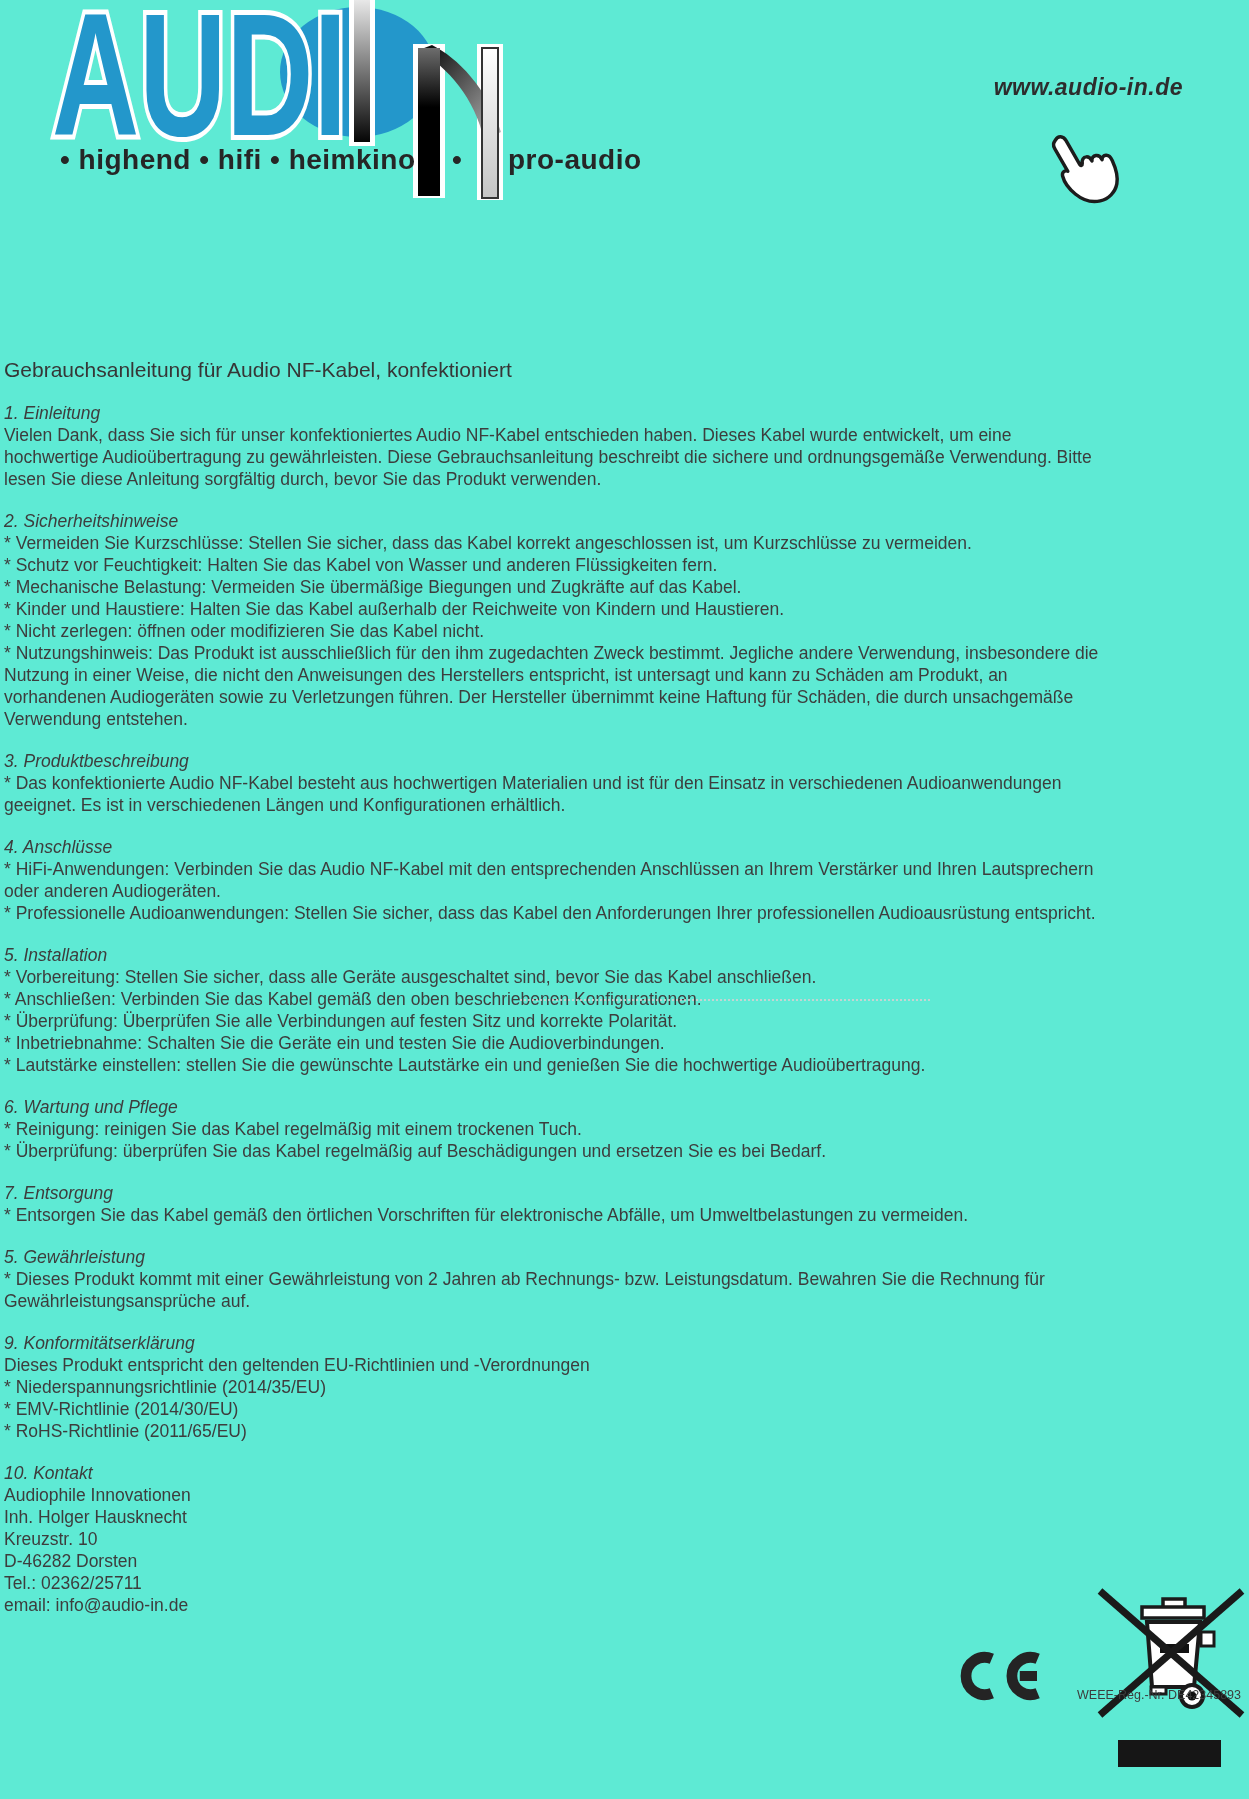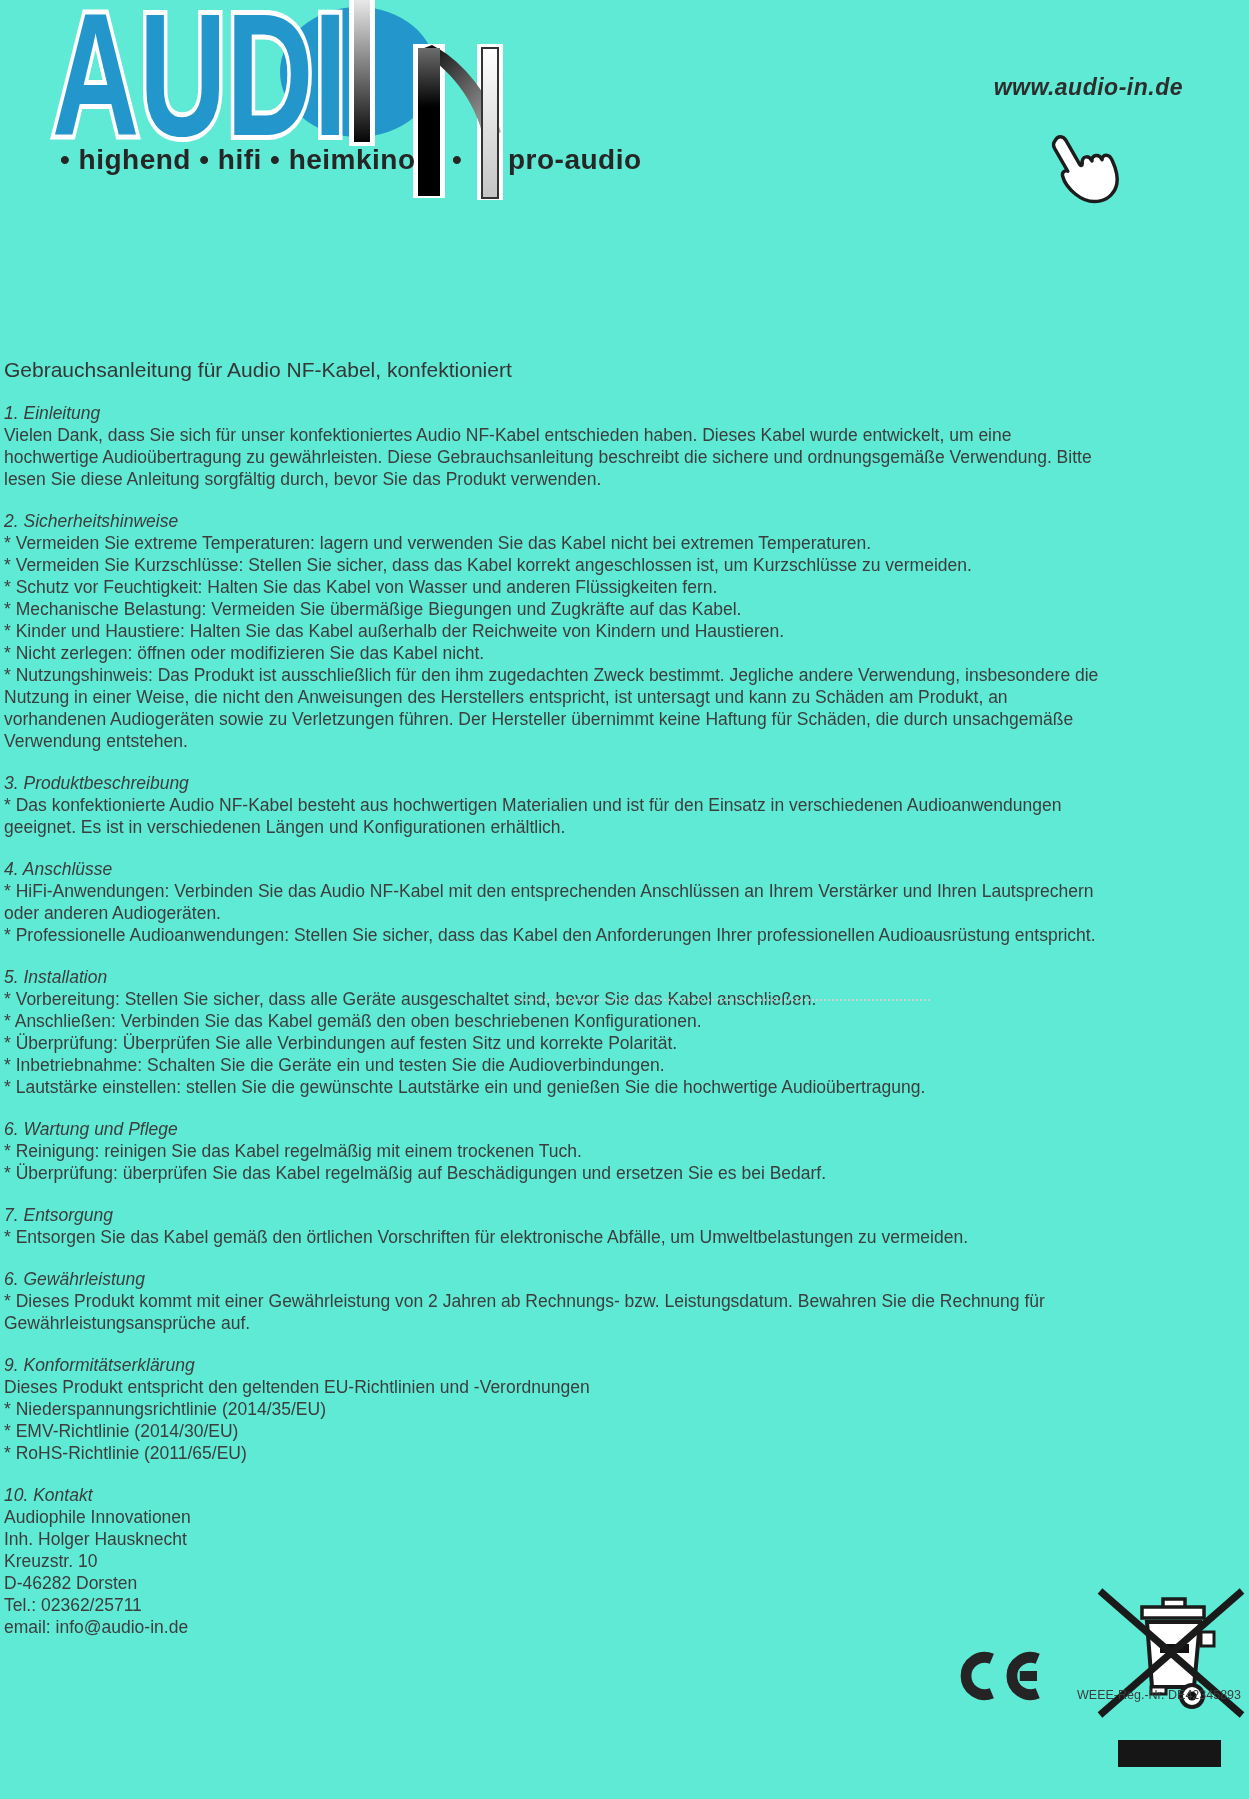--- a/index.html
+++ b/index.html
@@ -96,21 +96,20 @@
     <div id="doc-sections">
   <section class="doc-section">
     <div class="section-heading">1. Einleitung</div>
   <div class="doc-line">Vielen Dank, dass Sie sich für unser konfektioniertes Audio NF-Kabel entschieden haben. Dieses Kabel wurde entwickelt, um eine</div>
           <div class="doc-line">hochwertige Audioübertragung zu gewährleisten. Diese Gebrauchsanleitung beschreibt die sichere und ordnungsgemäße Verwendung. Bitte</div>
           <div class="doc-line">lesen Sie diese Anleitung sorgfältig durch, bevor Sie das Produkt verwenden.</div>
         </section>
 
   <section class="doc-section">
     <div class="section-heading">2. Sicherheitshinweise</div>
-  <div class="doc-line">* Vermeiden Sie extreme Temperaturen: lagern und verwenden Sie das Kabel nicht bei extremen Temperaturen.</div>
           <div class="doc-line">* Vermeiden Sie Kurzschlüsse: Stellen Sie sicher, dass das Kabel korrekt angeschlossen ist, um Kurzschlüsse zu vermeiden.</div>
           <div class="doc-line">* Schutz vor Feuchtigkeit: Halten Sie das Kabel von Wasser und anderen Flüssigkeiten fern.</div>
           <div class="doc-line">* Mechanische Belastung: Vermeiden Sie übermäßige Biegungen und Zugkräfte auf das Kabel.</div>
           <div class="doc-line">* Kinder und Haustiere: Halten Sie das Kabel  außerhalb der Reichweite von Kindern und Haustieren.</div>
           <div class="doc-line">* Nicht zerlegen: öffnen oder modifizieren Sie das Kabel nicht.</div>
           <div class="doc-line">* Nutzungshinweis: Das Produkt ist ausschließlich für den ihm zugedachten Zweck bestimmt. Jegliche andere Verwendung, insbesondere die</div>
           <div class="doc-line">Nutzung in einer Weise, die nicht den Anweisungen des Herstellers entspricht, ist untersagt und kann zu Schäden am Produkt, an</div>
           <div class="doc-line">vorhandenen Audiogeräten sowie zu Verletzungen führen. Der Hersteller übernimmt keine Haftung für Schäden, die durch unsachgemäße</div>
           <div class="doc-line">Verwendung entstehen.</div>
         </section>
@@ -142,21 +141,21 @@
   <div class="doc-line">* Reinigung: reinigen Sie das Kabel regelmäßig mit einem trockenen Tuch.</div>
           <div class="doc-line">* Überprüfung: überprüfen Sie das Kabel regelmäßig auf Beschädigungen und ersetzen Sie es bei Bedarf.</div>
         </section>
 
   <section class="doc-section">
     <div class="section-heading">7. Entsorgung</div>
   <div class="doc-line">* Entsorgen Sie das Kabel gemäß den örtlichen Vorschriften für elektronische Abfälle, um Umweltbelastungen zu vermeiden.</div>
         </section>
 
   <section class="doc-section">
-    <div class="section-heading">6. Gewährleistung</div>
+    <div class="section-heading">5. Gewährleistung</div>
   <div class="doc-line">* Dieses Produkt kommt mit einer Gewährleistung von 2 Jahren ab Rechnungs- bzw. Leistungsdatum. Bewahren Sie die Rechnung für</div>
           <div class="doc-line">Gewährleistungsansprüche auf.</div>
         </section>
 
   <section class="doc-section">
     <div class="section-heading">9. Konformitätserklärung</div>
   <div class="doc-line">Dieses Produkt entspricht den geltenden EU-Richtlinien und -Verordnungen</div>
           <div class="doc-line">* Niederspannungsrichtlinie (2014/35/EU)</div>
           <div class="doc-line">* EMV-Richtlinie (2014/30/EU)</div>
           <div class="doc-line">* RoHS-Richtlinie (2011/65/EU)</div>

